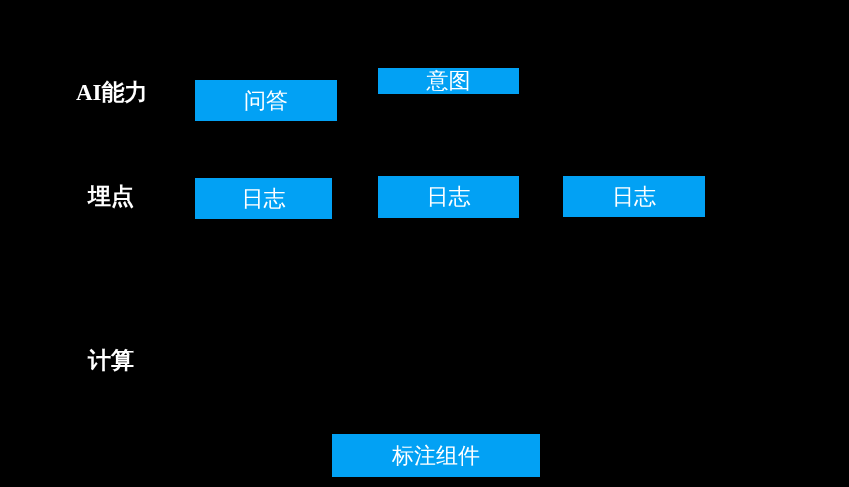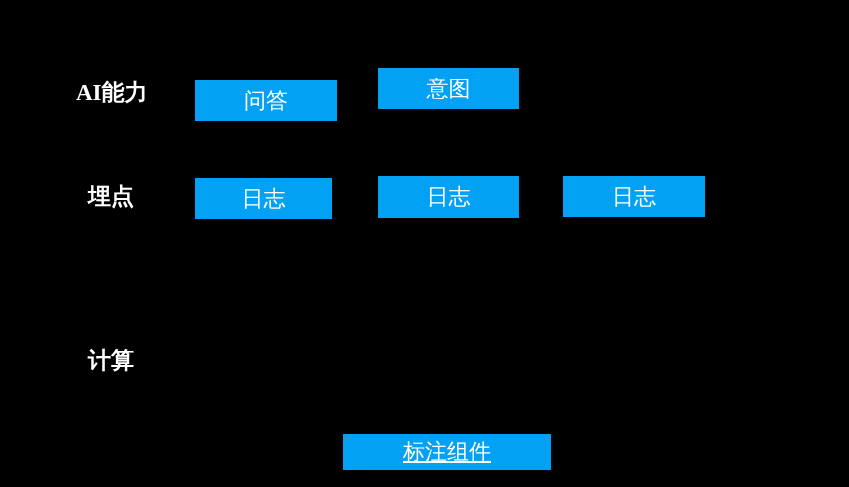--- a/index.html
+++ b/index.html
@@ -34,30 +34,30 @@
     font-size: 22px;
     white-space: nowrap;
     line-height: 1;
   }
   
   #label-ai        { left: 76px;  top: 57px;  }
   #label-tracking  { left: 88px;  top: 161px; }
   #label-computing { left: 88px;  top: 325px; }
   
   #node-qa         { left: 195px; top: 56px;  width: 142px; height: 41px; }
-  #node-intent     { left: 378px; top: 44px;  width: 141px; height: 41px; font-family: Liberation Serif, serif; }
+  #node-intent     { left: 378px; top: 44px;  width: 141px; height: 26px; font-family: Liberation Serif, serif; }
   #node-guide      { left: 563px; top: 44px;  width: 141px; height: 41px; }
   
   #node-log-1      { left: 195px; top: 154px; width: 137px; height: 41px; }
   #node-log-2      { left: 378px; top: 152px; width: 141px; height: 42px; }
   #node-log-3      { left: 563px; top: 152px; width: 142px; height: 41px; }
   
   #node-flink      { left: 343px; top: 294px; width: 208px; height: 44px; }
   
-  #node-annotation { left: 343px; top: 410px; width: 208px; height: 36px; text-decoration: underline; }
+  #node-annotation { left: 332px; top: 410px; width: 208px; height: 43px; }
 </style>
 </head>
 <body>
 
 <div class="canvas">
 
   <div class="row-label" id="label-ai">AI能力</div>
 
   <div class="row-label" id="label-tracking">埋点</div>
 

